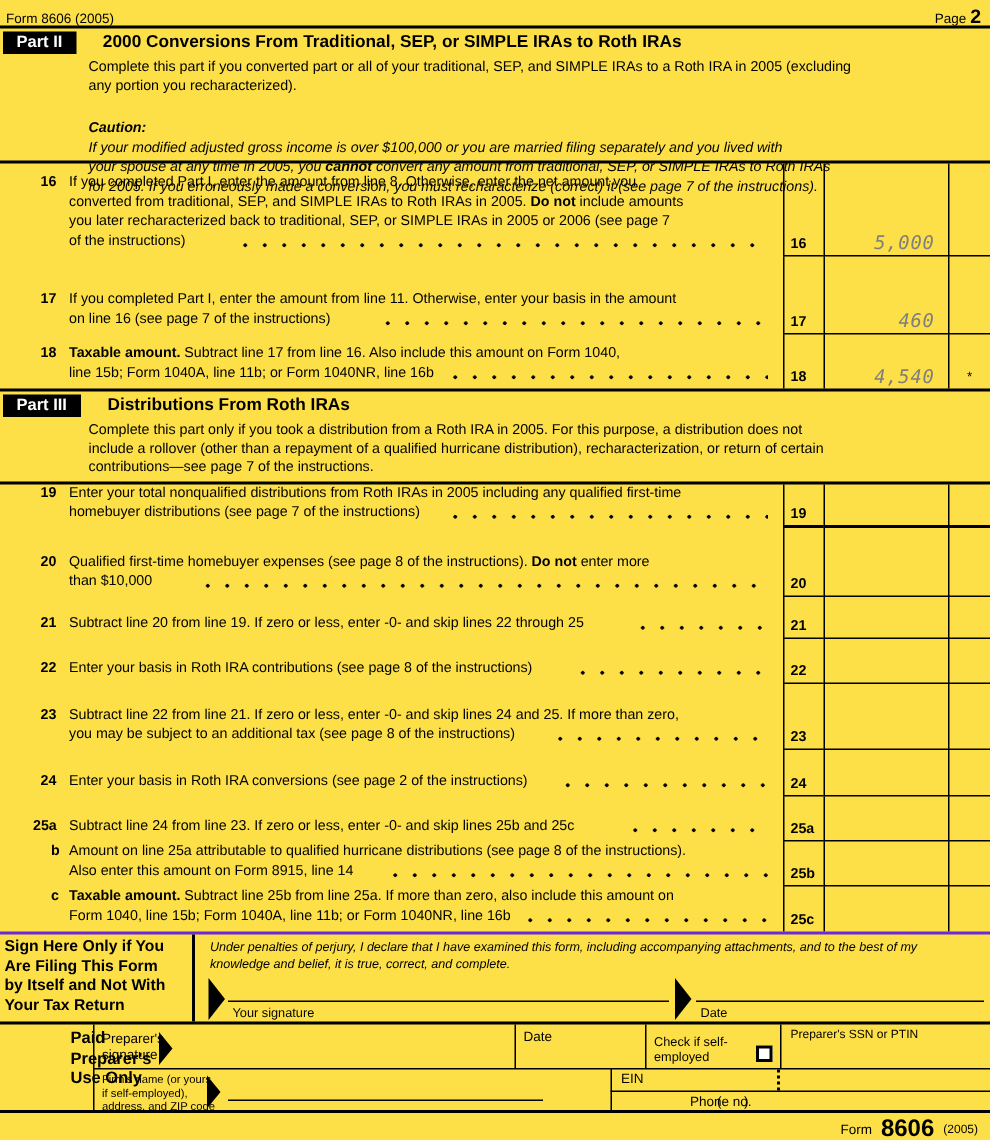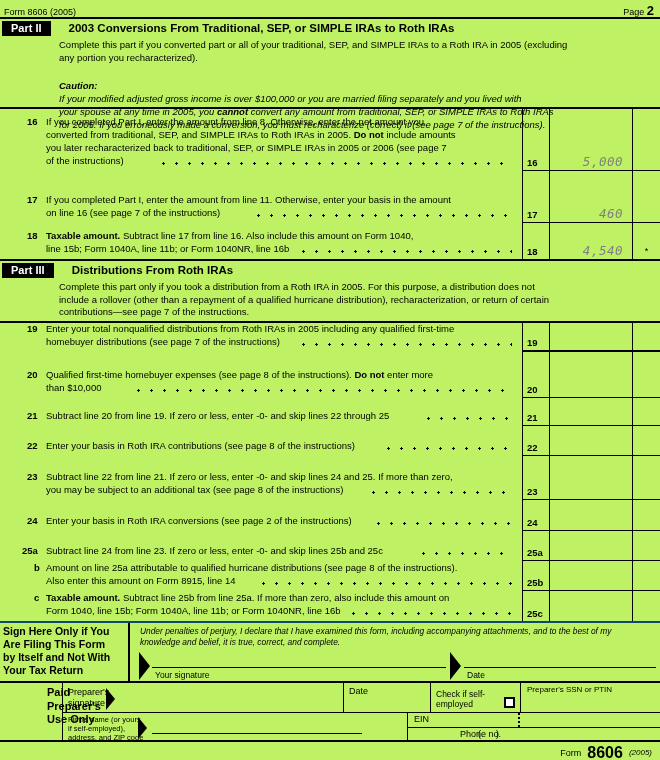--- a/index.html
+++ b/index.html
@@ -1,17 +1,17 @@
 <!DOCTYPE html>
 <html><head>
 <meta charset="utf-8">
 <style>
   * { box-sizing: border-box; margin: 0; padding: 0; }
   body { background:#e8e8e8; font-family:"Liberation Sans","DejaVu Sans",sans-serif; color:#000; }
-  .page { position:relative; width:660px; height:760px; background:#bef264; margin:0 auto; overflow:hidden; }
+  .page { position:relative; width:660px; height:760px; background:#fde047; margin:0 auto; overflow:hidden; }
 
   
   .hdr { display:flex; justify-content:space-between; align-items:baseline; height:19px;
          padding:3px 6px 0 4px; border-bottom:2px solid #000; font-size:9px; }
   .hdr .pg { font-size:9px; }
   .hdr .pg b { font-size:13px; }
 
   
   .parthead { padding:2px 4px 0 2px; }
   .ph2 { height:88px; }
@@ -47,21 +47,21 @@
   .ltable .lrow:last-child .cbox, .ltable .lrow:last-child .camt, .ltable .lrow:last-child .ccents { border-bottom:none; }
   .r16{height:62px}.r17{height:52px}.r18{height:36px}
   .r19{height:29px}.r20{height:46px}.r21{height:28px}.r22{height:30px}.r23{height:44px}
   .r24{height:31px}.r25a{height:30px}.r25b{height:30px}.r25c{height:30px}
   .r16 .dots{width:355px}.r17 .dots{width:260px}.r18 .dots{width:215px}
   .r19 .dots{width:215px}.r20 .dots{width:380px}.r21 .dots{width:90px}.r22 .dots{width:130px}
   .r23 .dots{width:145px}.r24 .dots{width:140px}.r25a .dots{width:95px}.r25b .dots{width:255px}.r25c .dots{width:165px}
   .r19 .cbox,.r19 .camt,.r19 .ccents{border-bottom-width:2px}
 
   
-  .sign { position:relative; height:60px; border-top:2px solid #0c4a6e;padding-left:32px; }
+  .sign { position:relative; height:60px; border-top:2px solid #6d28d9;padding-left:32px; }
   .sign-title { position:absolute; left:3px; top:2px; width:124px; font-weight:bold;
                 font-size:10.5px; line-height:13px; white-space:pre-line; }
   .sign-vline { position:absolute; left:128px; top:0; bottom:0; border-left:2px solid #000; }
   .perjury { position:absolute; left:140px; top:3px; right:4px; font-size:8.4px; line-height:10.5px; white-space:pre-line;font-style:italic; }
   .arrow { width:0; height:0; border-top:14px solid transparent; border-bottom:14px solid transparent;
            border-left:11px solid #000; position:absolute; }
   .sigline { position:absolute; border-top:1.2px solid #000; height:0; }
   .underlabel { position:absolute; font-size:8.5px; }
 
   
@@ -73,39 +73,39 @@
   .checkbox { position:absolute; width:11px; height:11px; border:2px solid #000; background:#fff; }
   .dottedv { position:absolute; border-left:2px dotted #000; }
   .smallarrow { width:0; height:0; border-top:11px solid transparent; border-bottom:11px solid transparent;
                 border-left:9px solid #000; position:absolute; }
 
   
   .foot { display:flex; justify-content:flex-end; align-items:center; gap:6px;
           border-top:2px solid #000; padding:3px 8px 0 0; height:20px; }
   .foot .fw { font-size:9px; }
   .foot .fn { font-size:16px; font-weight:bold; }
-  .foot .fy { font-size:8px;font-style:italic; }
+  .foot .fy { font-size:8px; }
 </style>
 </head>
 <body>
 
 <div class="page">
 
   <div class="hdr">
     <span>Form 8606 (2005)</span>
     <span class="pg">
       <span>Page</span>
       <b>2</b>
     </span>
   </div>
 
   <div class="parthead ph2">
     <div class="badgerow">
       <span class="badge">Part II</span>
-      <span class="ptitle">2003 Conversions From Traditional, SEP, or SIMPLE IRAs to Roth IRAs</span>
+      <span class="ptitle">2000 Conversions From Traditional, SEP, or SIMPLE IRAs to Roth IRAs</span>
     </div>
     <div class="pintro">Complete this part if you converted part or all of your traditional, SEP, and SIMPLE IRAs to a Roth IRA in 2005 (excluding
 any portion you recharacterized).</div>
     <div class="caution">
       <span class="clabel">Caution:</span>
       <span>If your modified adjusted gross income is over $100,000 or you are married filing separately and you lived with
 your spouse at any time in 2005, you </span><b>cannot</b><span> convert any amount from traditional, SEP, or SIMPLE IRAs to Roth IRAs
 for 2005. If you erroneously made a conversion, you must recharacterize (correct) it (see page 7 of the instructions).</span>
     </div>
   </div>

